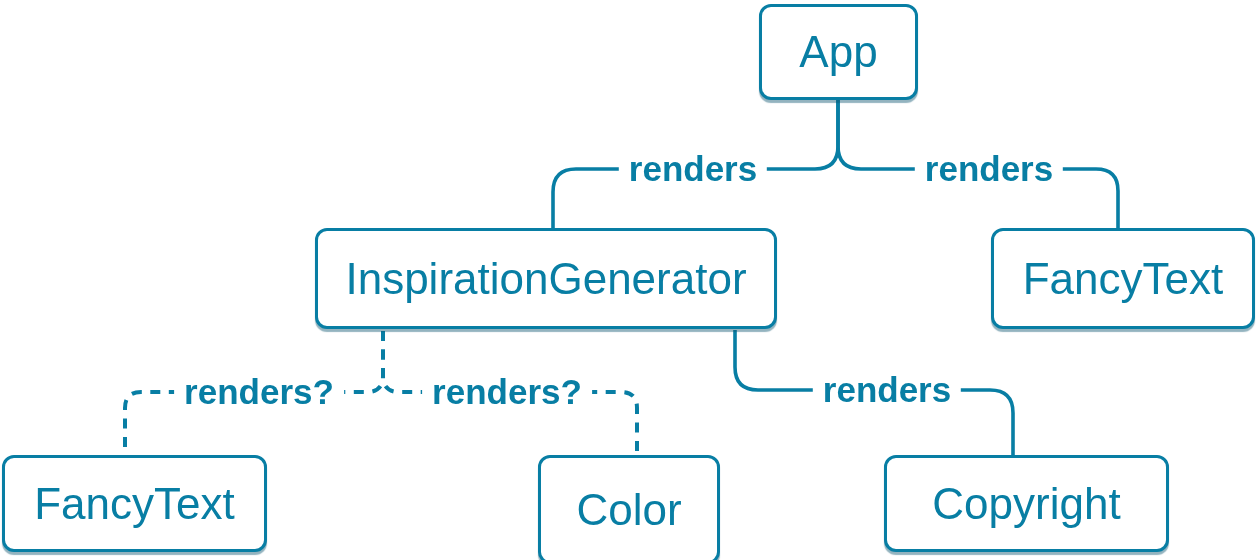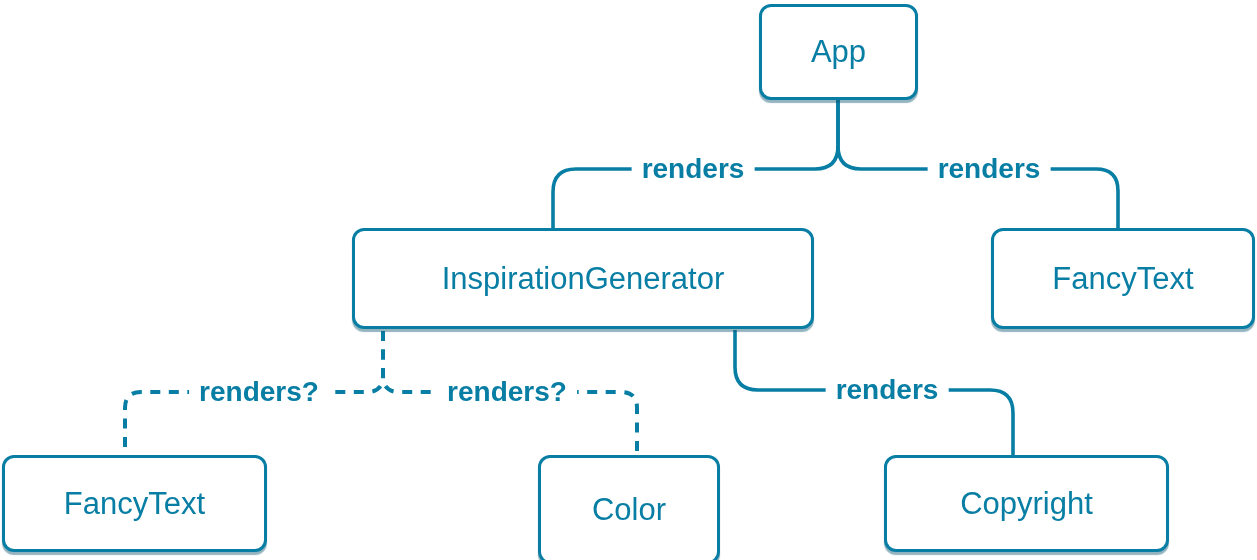--- a/index.html
+++ b/index.html
@@ -26,31 +26,31 @@
   svg.edges path.dashed { stroke-width: 4; stroke-dasharray: 10 8.5; }
   .node {
     position: absolute;
     display: flex;
     align-items: center;
     justify-content: center;
     background: #ffffff;
     border: 3px solid var(--accent);
     border-radius: 12px;
     color: var(--accent);
-    font-size: 31px;
+    font-size: 44px;
     font-weight: 500;
     box-shadow: 0 3px 1px rgba(16, 86, 113, 0.45);
     white-space: nowrap;
   }
   .edge-label {
     position: absolute;
     transform: translate(-50%, -50%);
     background: #ffffff;
     color: var(--accent);
-    font-size: 28px;
+    font-size: 35px;
     font-weight: 700;
     line-height: 1.1;
     padding: 2px 10px;
     white-space: nowrap;
   }
 </style>
 </head>
 <body>
 
 <div class="canvas">
@@ -66,21 +66,21 @@
   <span class="edge-label" style="left:693px; top:169px;">renders</span>
   <span class="edge-label" style="left:989px; top:169px;">renders</span>
   <span class="edge-label" style="left:259px; top:392px;">renders?</span>
   <span class="edge-label" style="left:507px; top:392px;">renders?</span>
   <span class="edge-label" style="left:887px; top:390px;">renders</span>
 
   <div class="node" style="left:759px; top:4px; width:159px; height:96px;">
     <span>App</span>
   </div>
 
-  <div class="node" style="left:352px; top:228px; width:462px; height:101px;">
+  <div class="node" style="left:315px; top:228px; width:462px; height:101px;">
     <span>InspirationGenerator</span>
   </div>
 
   <div class="node" style="left:991px; top:228px; width:264px; height:101px;">
     <span>FancyText</span>
   </div>
 
   <div class="node" style="left:2px; top:455px; width:265px; height:97px;">
     <span>FancyText</span>
   </div>

